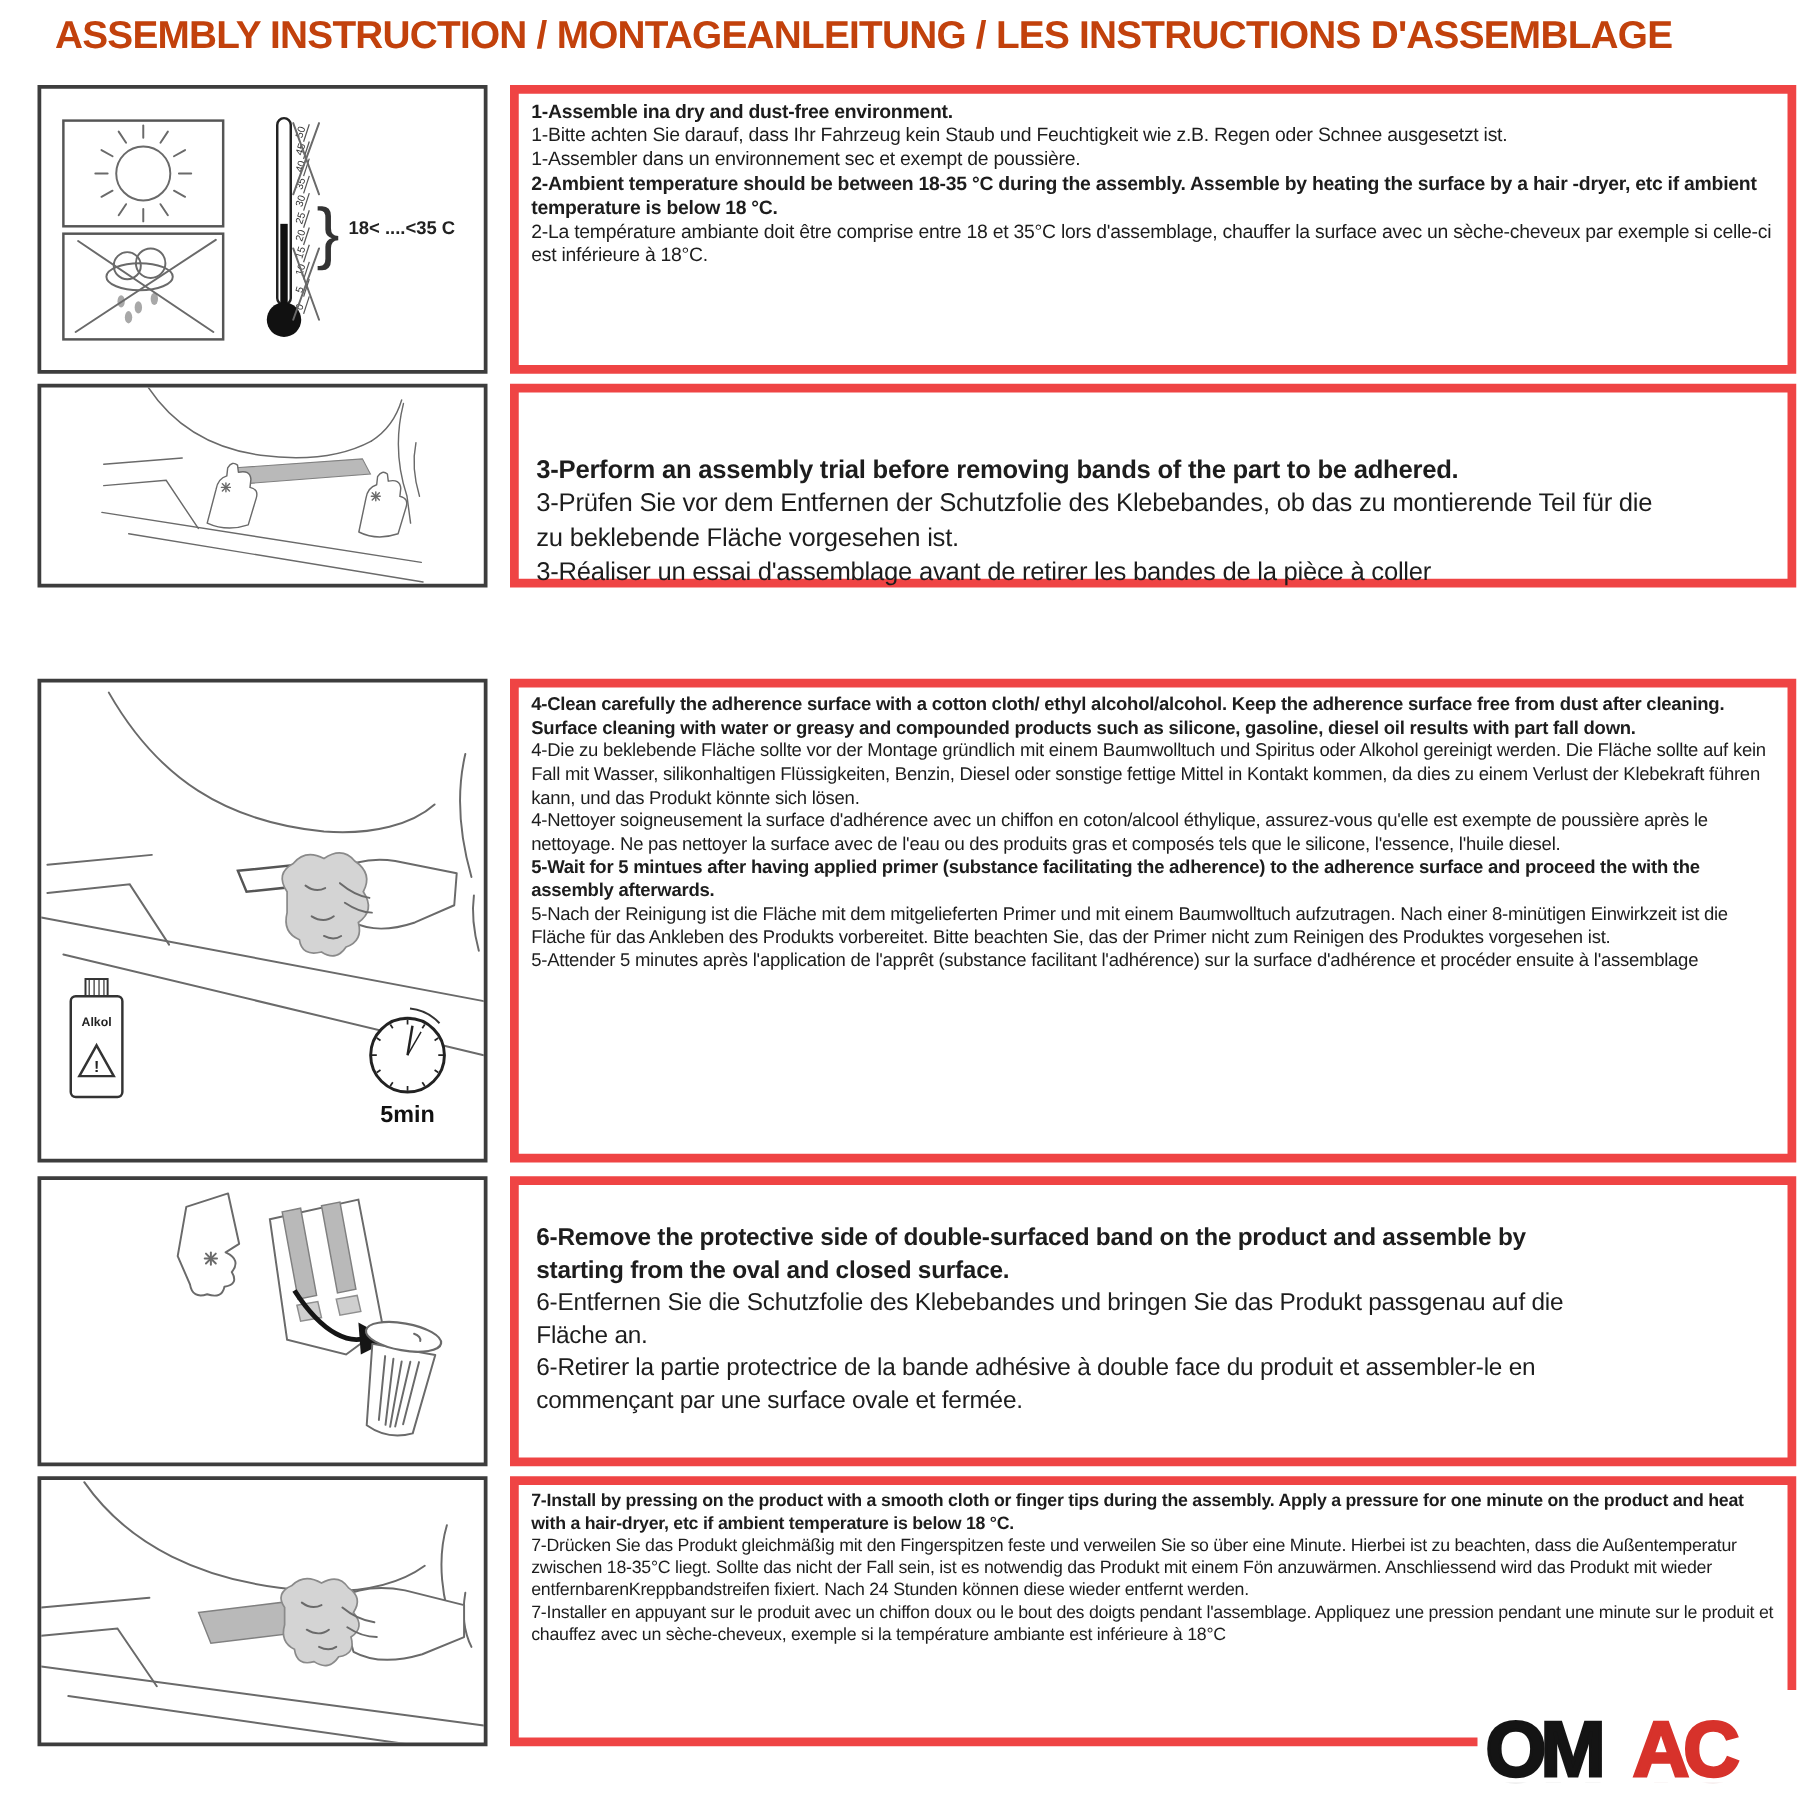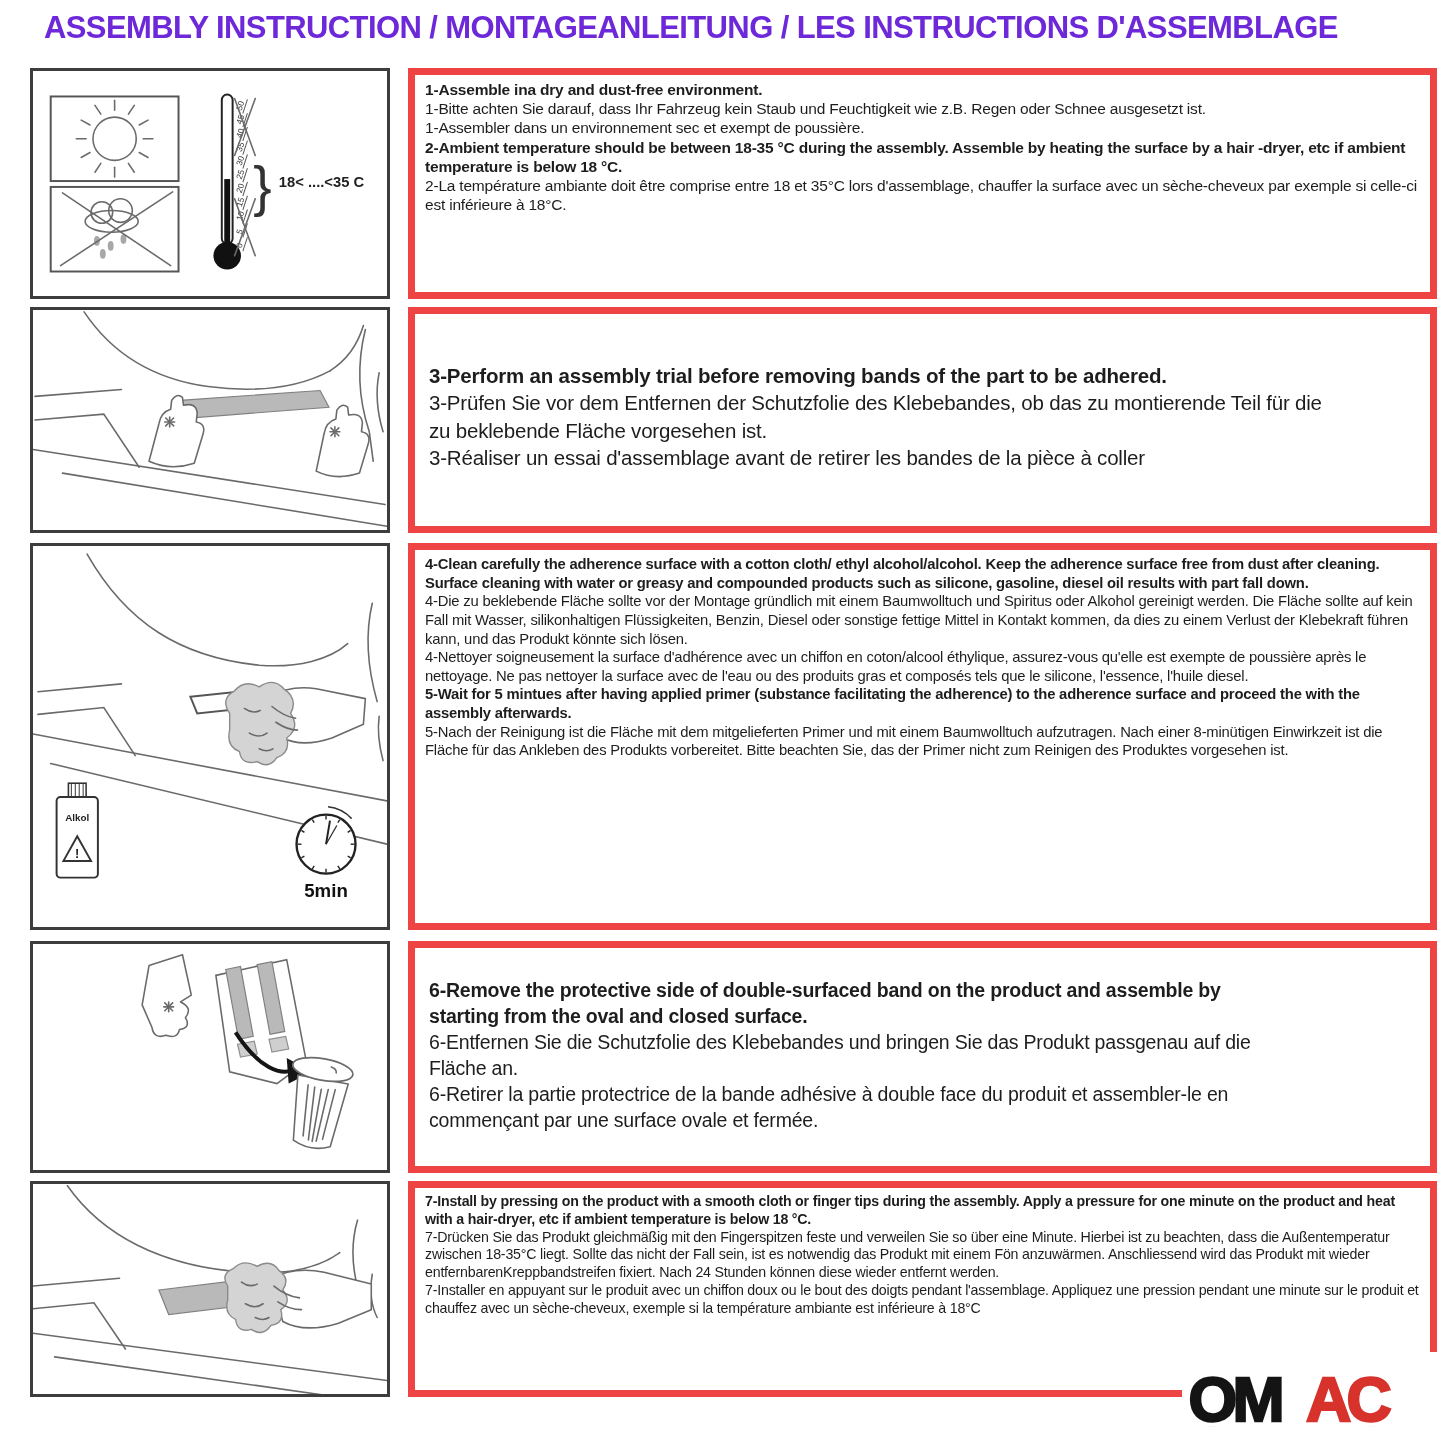--- a/index.html
+++ b/index.html
@@ -1,19 +1,19 @@
 <!DOCTYPE html>
 <html><head>
 <meta charset="utf-8">
 <style>
   html,body{margin:0;padding:0;}
   body{width:1445px;height:1445px;background:#ffffff;position:relative;
        font-family:"Liberation Sans",sans-serif;color:#1d1d1d;overflow:hidden;}
   .title{position:absolute;left:44px;top:10px;font-size:31px;font-weight:700;
-         color:#6d28d9;letter-spacing:-0.6px;white-space:nowrap;text-align:center;}
+         color:#c2410c;letter-spacing:-0.6px;white-space:nowrap;text-align:center;}
   .row{position:absolute;left:30px;width:1407px;}
   .illus{position:absolute;left:0;top:0;width:360px;height:100%;
          border:3px solid #3d3d3d;background:#fff;box-sizing:border-box;}
   .illus svg{display:block;width:100%;height:100%;}
   .tbox{position:absolute;left:378px;right:0;top:0;bottom:0;border:7px solid #ef4444;
         box-sizing:border-box;padding:5px 10px 4px 10px;background:#fff;}
   .tbox p{margin:0;letter-spacing:-0.2px;}
   .b{font-weight:700;}
   .gap{margin-top:16px;}
   .s1 p{font-size:15.5px;line-height:1.24;}
@@ -142,21 +142,21 @@
   </div>
   <div class="tbox s1">
     <p class="b">1-Assemble ina dry and dust-free environment.</p>
     <p>1-Bitte achten Sie darauf, dass Ihr Fahrzeug kein Staub und Feuchtigkeit wie z.B. Regen oder Schnee ausgesetzt ist.</p>
     <p>1-Assembler dans un environnement sec et exempt de poussière.</p>
     <p class="b gap">2-Ambient temperature should be between 18-35 °C  during the assembly. Assemble by heating the surface by a hair -dryer, etc if ambient temperature is below 18 °C.</p>
     <p>2-La température ambiante doit être comprise entre 18 et 35°C lors d'assemblage, chauffer la surface avec un sèche-cheveux par exemple si celle-ci est inférieure à 18°C.</p>
   </div>
 </div>
 
-<div class="row" style="top:307px;height:226px;">
+<div class="row" style="top:307px;height:163px;">
   <div class="illus">
     <svg viewBox="0 0 360 220">
       <path class="sketch" d="M52,0 C80,42 120,68 178,76 C232,83 272,76 302,60"></path>
       <path class="sketch" d="M302,60 C318,50 330,34 336,14"></path>
       <path class="sketch" d="M338,18 C330,50 330,86 342,122 L346,152"></path>
       <path class="sketch" d="M352,62 C348,82 350,102 356,122"></path>
       <path class="sketch" d="M2,86 L90,79"></path>
       <path class="sketch" d="M2,110 L72,104 L108,158"></path>
       <path class="sketch" d="M0,140 L358,196"></path>
       <path class="sketch" d="M30,164 L360,218"></path>
@@ -236,20 +236,21 @@
         <text x="298" y="354" font-size="19" font-weight="700" fill="#111" text-anchor="middle">5min</text>
       </g>
     </svg>
   </div>
   <div class="tbox s4">
     <p class="b">4-Clean carefully the adherence surface with a cotton cloth/ ethyl alcohol/alcohol. Keep the adherence surface free from dust after cleaning. Surface cleaning with water or greasy and compounded products such as silicone, gasoline, diesel oil results with part fall down.</p>
     <p>4-Die zu beklebende Fläche sollte vor der Montage gründlich mit einem Baumwolltuch und Spiritus oder Alkohol gereinigt werden. Die Fläche sollte auf kein Fall mit Wasser, silikonhaltigen Flüssigkeiten, Benzin, Diesel oder sonstige fettige Mittel in Kontakt kommen, da dies zu einem Verlust der Klebekraft führen kann, und das Produkt könnte sich lösen.</p>
     <p>4-Nettoyer soigneusement la surface d'adhérence avec un chiffon en coton/alcool éthylique, assurez-vous qu'elle est exempte de poussière après le nettoyage. Ne pas nettoyer la surface avec de l'eau ou des produits gras et composés tels que le silicone, l'essence, l'huile diesel.</p>
     <p class="b gap">5-Wait for 5 mintues after having applied primer (substance facilitating the adherence) to the adherence surface and proceed the with the assembly afterwards.</p>
     <p>5-Nach der Reinigung ist die Fläche mit dem mitgelieferten Primer und mit einem Baumwolltuch aufzutragen. Nach einer 8-minütigen Einwirkzeit ist die Fläche für das Ankleben des Produkts vorbereitet. Bitte beachten Sie, das der Primer nicht zum Reinigen des Produktes vorgesehen ist.</p>
+    <p>5-Attender 5 minutes après l'application de l'apprêt (substance facilitant l'adhérence) sur la surface d'adhérence et procéder ensuite à l'assemblage</p>
   </div>
 </div>
 
 <div class="row" style="top:941px;height:232px;">
   <div class="illus">
     <svg viewBox="0 0 360 226">
       <g>
         <path class="hand" d="M118,20 L152,9 L161,50 L150,57 Q163,63 155,73 Q161,83 149,85 Q147,95 135,91 Q123,95 121,83 L111,60 Z"></path>
         <g class="sketch" stroke-width="1.2">
           <line x1="133" y1="62" x2="143" y2="62"></line>

